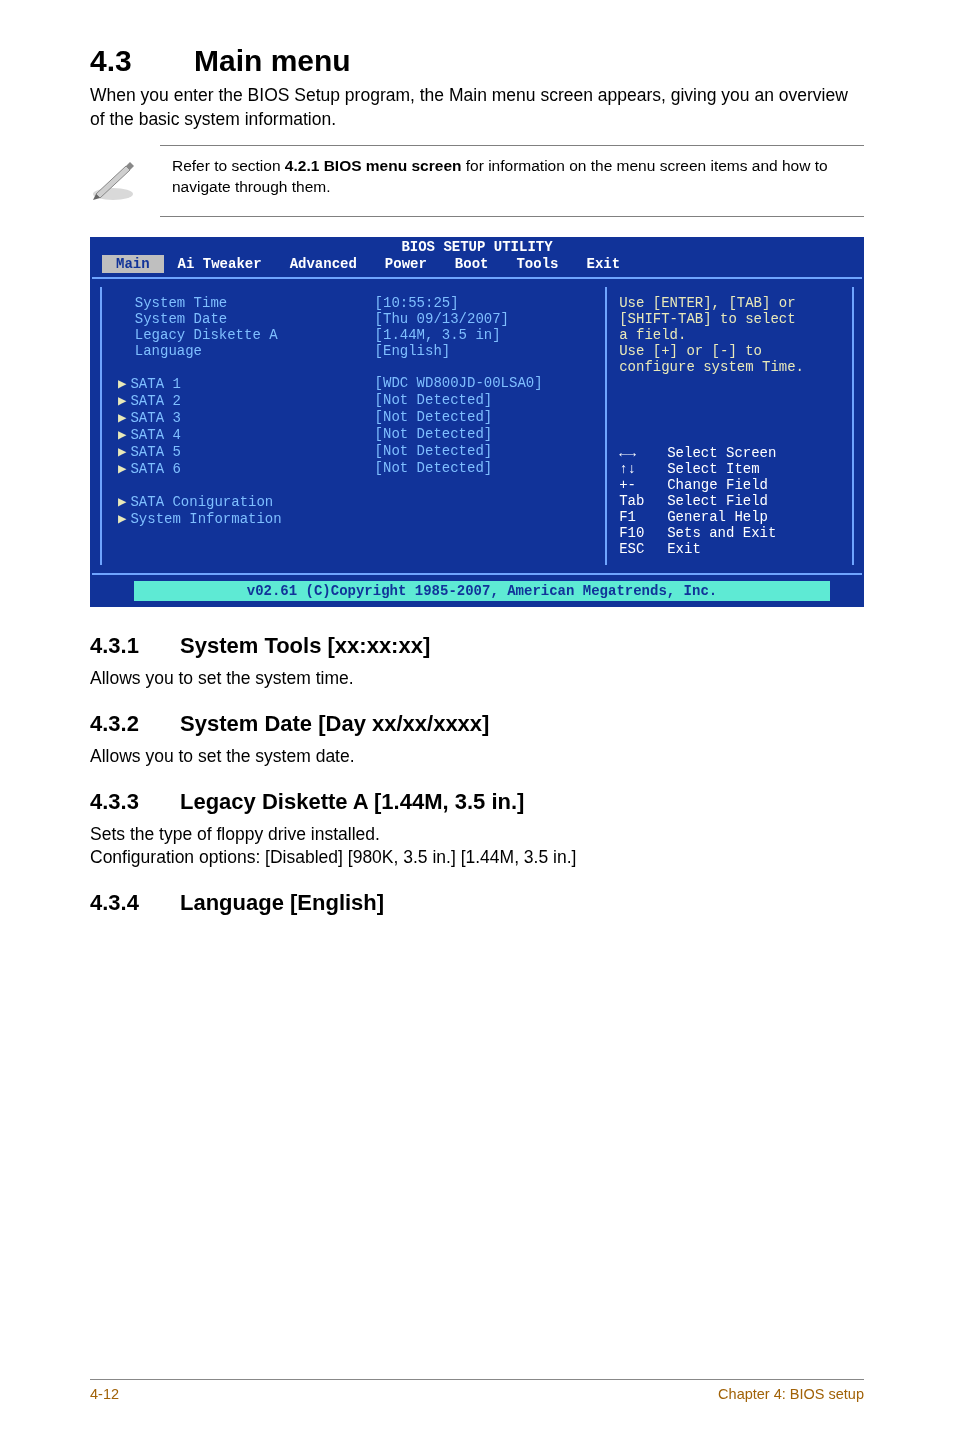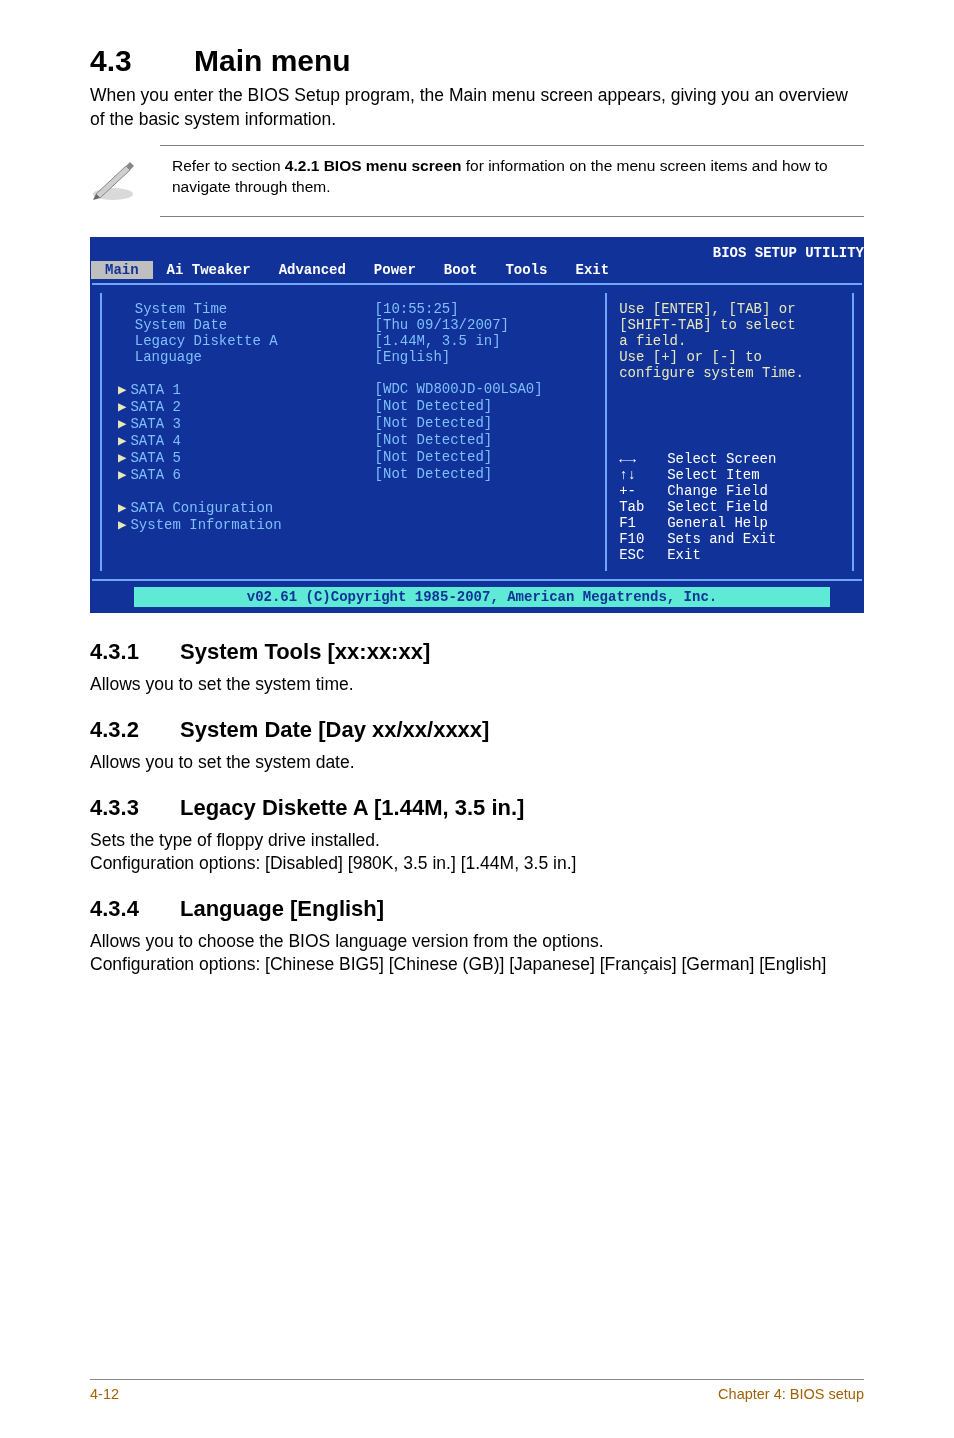--- a/index.html
+++ b/index.html
@@ -28,29 +28,29 @@
     font-family: "Courier New", monospace;
     font-size: 14px;
     color: #7fbfff;
     border-collapse: collapse;
     padding: 0;
     margin-bottom: 26px;
   }
   .bios-header {
     color: #fff;
     font-weight: bold;
-    text-align: right;
-    padding-top: 8px;
+    text-align: center;
+    padding-top: 2px;
   }
   .bios-tabs {
     display: flex;
     gap: 0;
     color: #fff;
     font-weight: bold;
-    padding: 0 16px 4px 1px;
+    padding: 0 16px 4px 12px;
   }
   .bios-tabs .tab { padding: 1px 14px 1px 14px; }
   .bios-tabs .sel { background: #bfbfbf; color: #113399; }
   .bios-body {
     display: flex;
     border-top: 2px solid #6fa5ff;
     border-bottom: 2px solid #6fa5ff;
     margin: 0 2px;
     padding: 8px;
   }
@@ -200,20 +200,18 @@
 
 <div id="sections">
     <div class="section-h"><span class="section-num">4.3.1</span><span>System Tools [xx:xx:xx]</span></div>
     <div class="para" style="white-space: pre-line;">Allows you to set the system time.</div>
     <div class="section-h"><span class="section-num">4.3.2</span><span>System Date [Day xx/xx/xxxx]</span></div>
     <div class="para" style="white-space: pre-line;">Allows you to set the system date.</div>
     <div class="section-h"><span class="section-num">4.3.3</span><span>Legacy Diskette A [1.44M, 3.5 in.]</span></div>
     <div class="para" style="white-space: pre-line;">Sets the type of floppy drive installed.
 Configuration options: [Disabled] [980K, 3.5 in.] [1.44M, 3.5 in.]</div>
     <div class="section-h"><span class="section-num">4.3.4</span><span>Language [English]</span></div>
-    <div class="para" style="white-space: pre-line;">Allows you to choose the BIOS language version from the options.
-Configuration options: [Chinese BIG5] [Chinese (GB)] [Japanese] [Français] [German] [English]</div>
   </div>
 
 <div class="page-footer">
   <span>4-12</span>
   <span>Chapter 4: BIOS setup</span>
 </div>
 
 </body></html>

